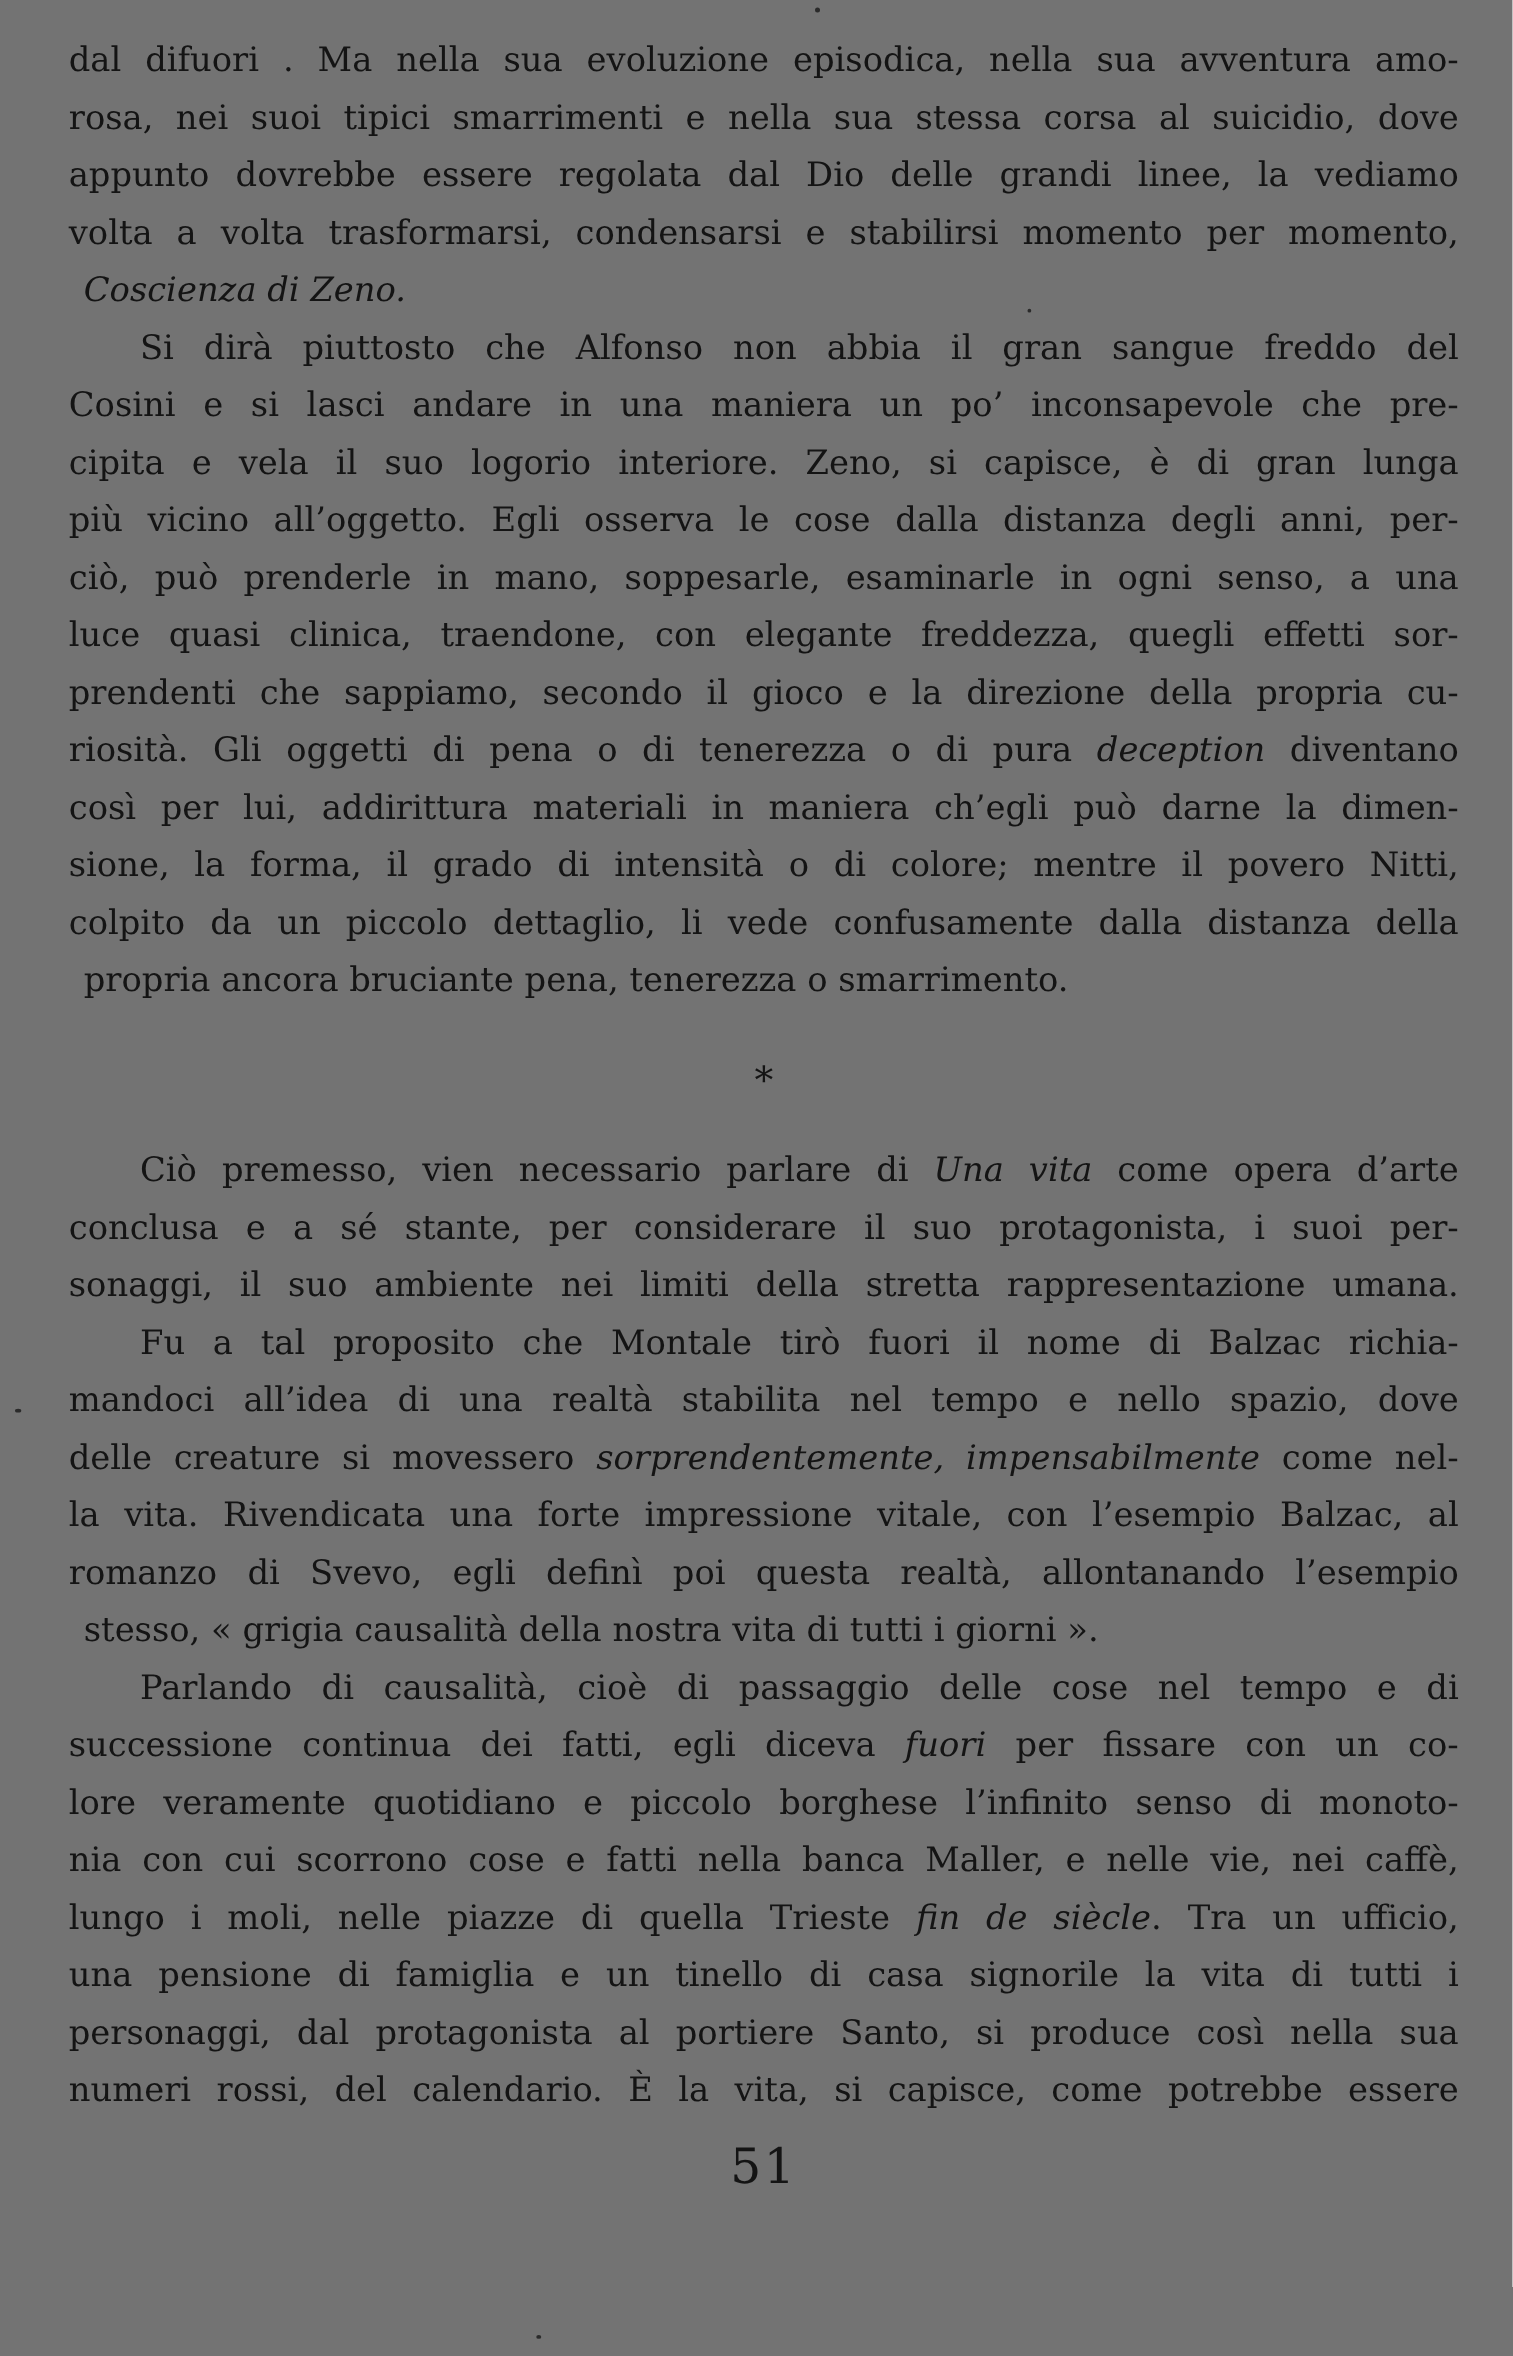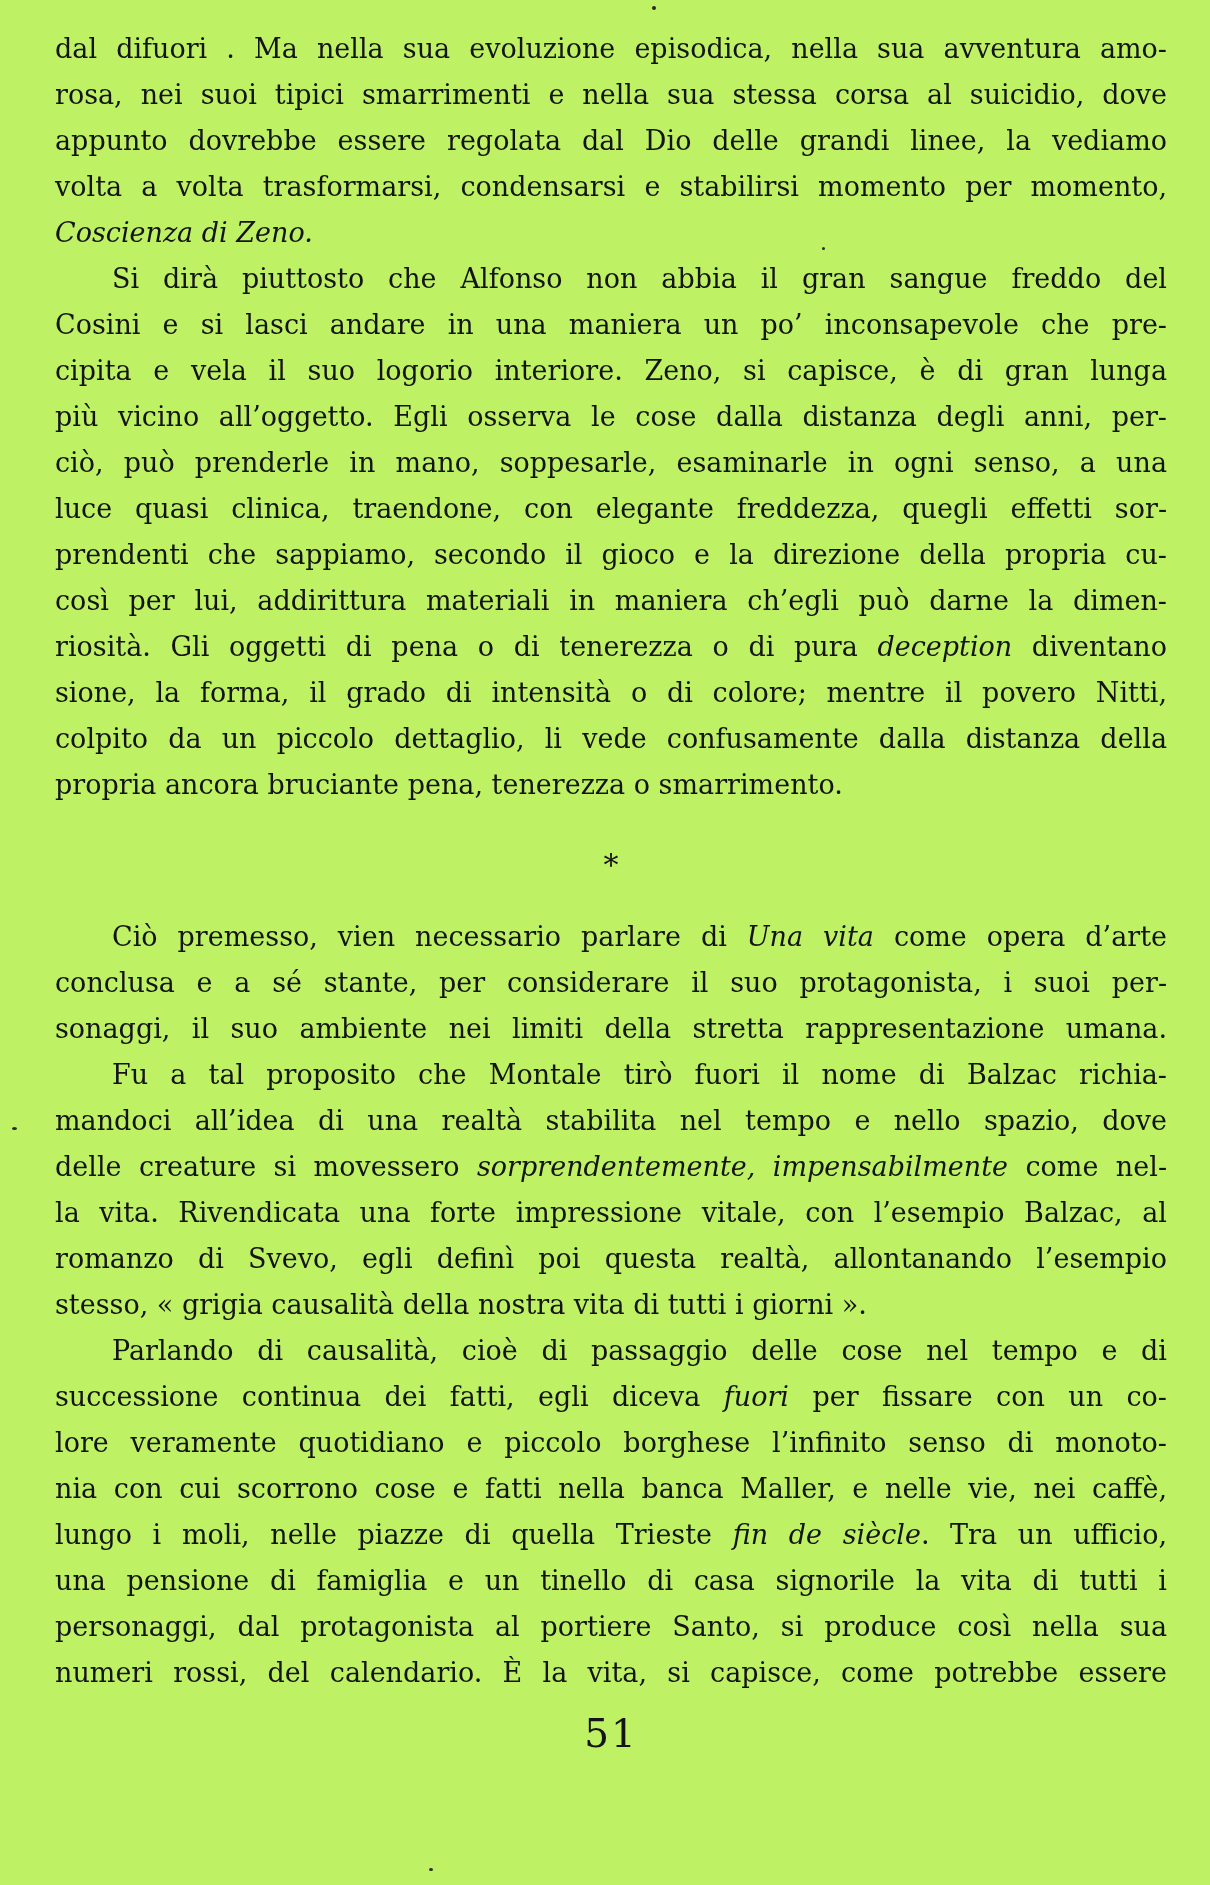--- a/index.html
+++ b/index.html
@@ -1,35 +1,35 @@
 <!DOCTYPE html>
 <html lang="it"><head>
 <meta charset="utf-8">
 <style>
   html, body { margin: 0; padding: 0; background: #ffffff; }
   .page {
     position: relative;
     width: 1210px;
     height: 1885px;
-    background: #bef264;
+    background: #737373;
     color: #141414;
     font-family: "DejaVu Serif", "Liberation Serif", serif;
     box-sizing: border-box;
     padding: 26px 43px 13px 55px;
     overflow: hidden;
   }
   .text-block { width: 1112px; }
   p.para { margin: 0; padding: 0; font-size: 27px; }
   .line {
     display: block;
     line-height: 46px;
     text-align: justify;
     text-align-last: justify;
   }
-  .line.short { text-align-last: left; }
+  .line.short { text-align-last: left; margin-left: 12px; }
   .line.indent { text-indent: 57px; }
   .it { font-style: italic; }
   .separator {
     text-align: center;
     font-size: 30px;
     line-height: 46px;
     margin: 34px 0 26px 0;
     width: 1112px;
   }
   .page-number {
@@ -68,22 +68,22 @@
         <span class="line short"><span class="it">Coscienza di Zeno.</span></span>
       </p>
       <p class="para">
         <span class="line indent"><span class="rm">Si dirà piuttosto che Alfonso non abbia il gran sangue freddo del</span></span>
         <span class="line"><span class="rm">Cosini e si lasci andare in una maniera un po’ inconsapevole che pre-</span></span>
         <span class="line"><span class="rm">cipita e vela il suo logorio interiore. Zeno, si capisce, è di gran lunga</span></span>
         <span class="line"><span class="rm">più vicino all’oggetto. Egli osserva le cose dalla distanza degli anni, per-</span></span>
         <span class="line"><span class="rm">ciò, può prenderle in mano, soppesarle, esaminarle in ogni senso, a una</span></span>
         <span class="line"><span class="rm">luce quasi clinica, traendone, con elegante freddezza, quegli effetti sor-</span></span>
         <span class="line"><span class="rm">prendenti che sappiamo, secondo il gioco e la direzione della propria cu-</span></span>
+        <span class="line"><span class="rm">riosità. Gli oggetti di pena o di tenerezza o di pura </span><span class="it">deception</span><span class="rm"> diventano</span></span>
         <span class="line"><span class="rm">così per lui, addirittura materiali in maniera ch’egli può darne la dimen-</span></span>
-        <span class="line"><span class="rm">riosità. Gli oggetti di pena o di tenerezza o di pura </span><span class="it">deception</span><span class="rm"> diventano</span></span>
         <span class="line"><span class="rm">sione, la forma, il grado di intensità o di colore; mentre il povero Nitti,</span></span>
         <span class="line"><span class="rm">colpito da un piccolo dettaglio, li vede confusamente dalla distanza della</span></span>
         <span class="line short"><span class="rm">propria ancora bruciante pena, tenerezza o smarrimento.</span></span>
       </p>
       <div class="separator">*</div>
       <p class="para">
         <span class="line indent"><span class="rm">Ciò premesso, vien necessario parlare di </span><span class="it">Una vita</span><span class="rm"> come opera d’arte</span></span>
         <span class="line"><span class="rm">conclusa e a sé stante, per considerare il suo protagonista, i suoi per-</span></span>
         <span class="line"><span class="rm">sonaggi, il suo ambiente nei limiti della stretta rappresentazione umana.</span></span>
       </p>

